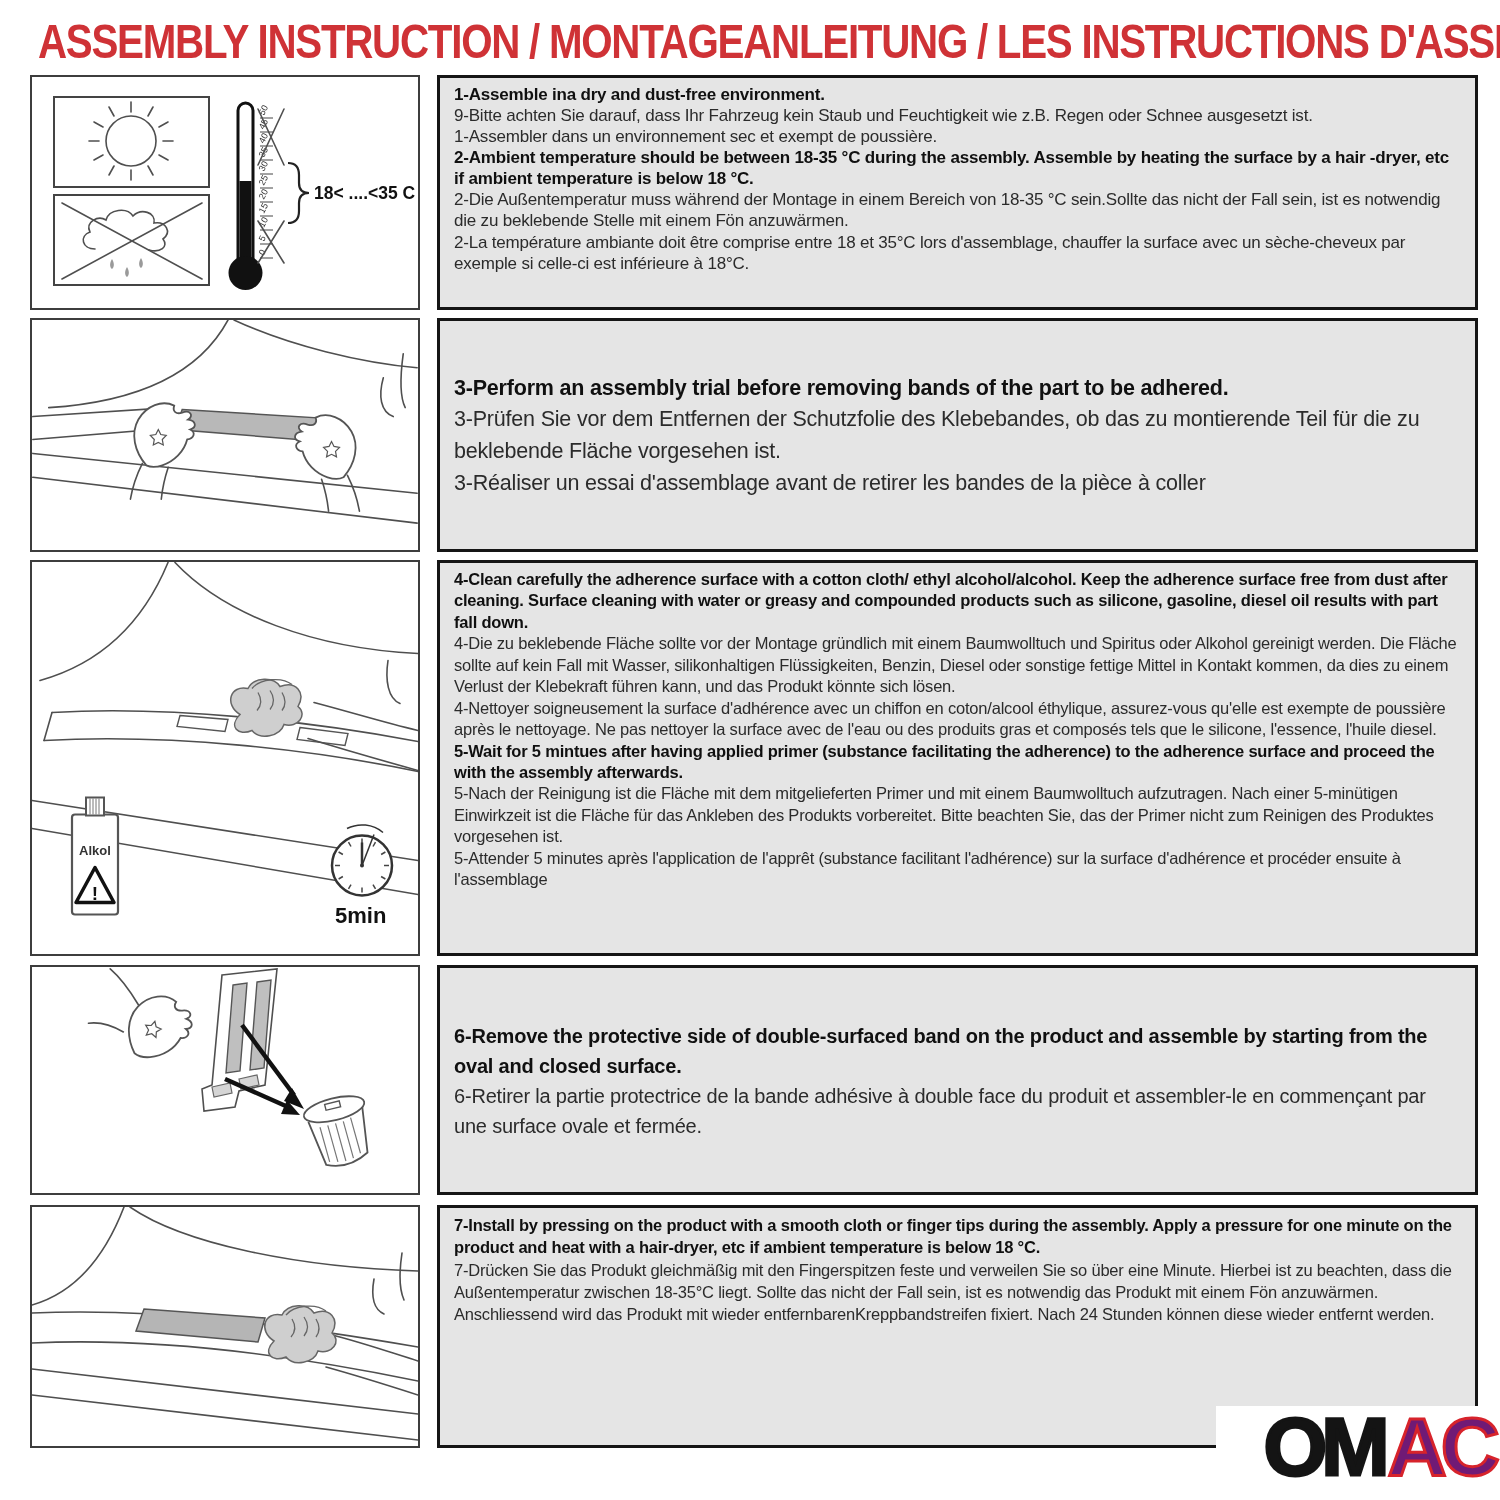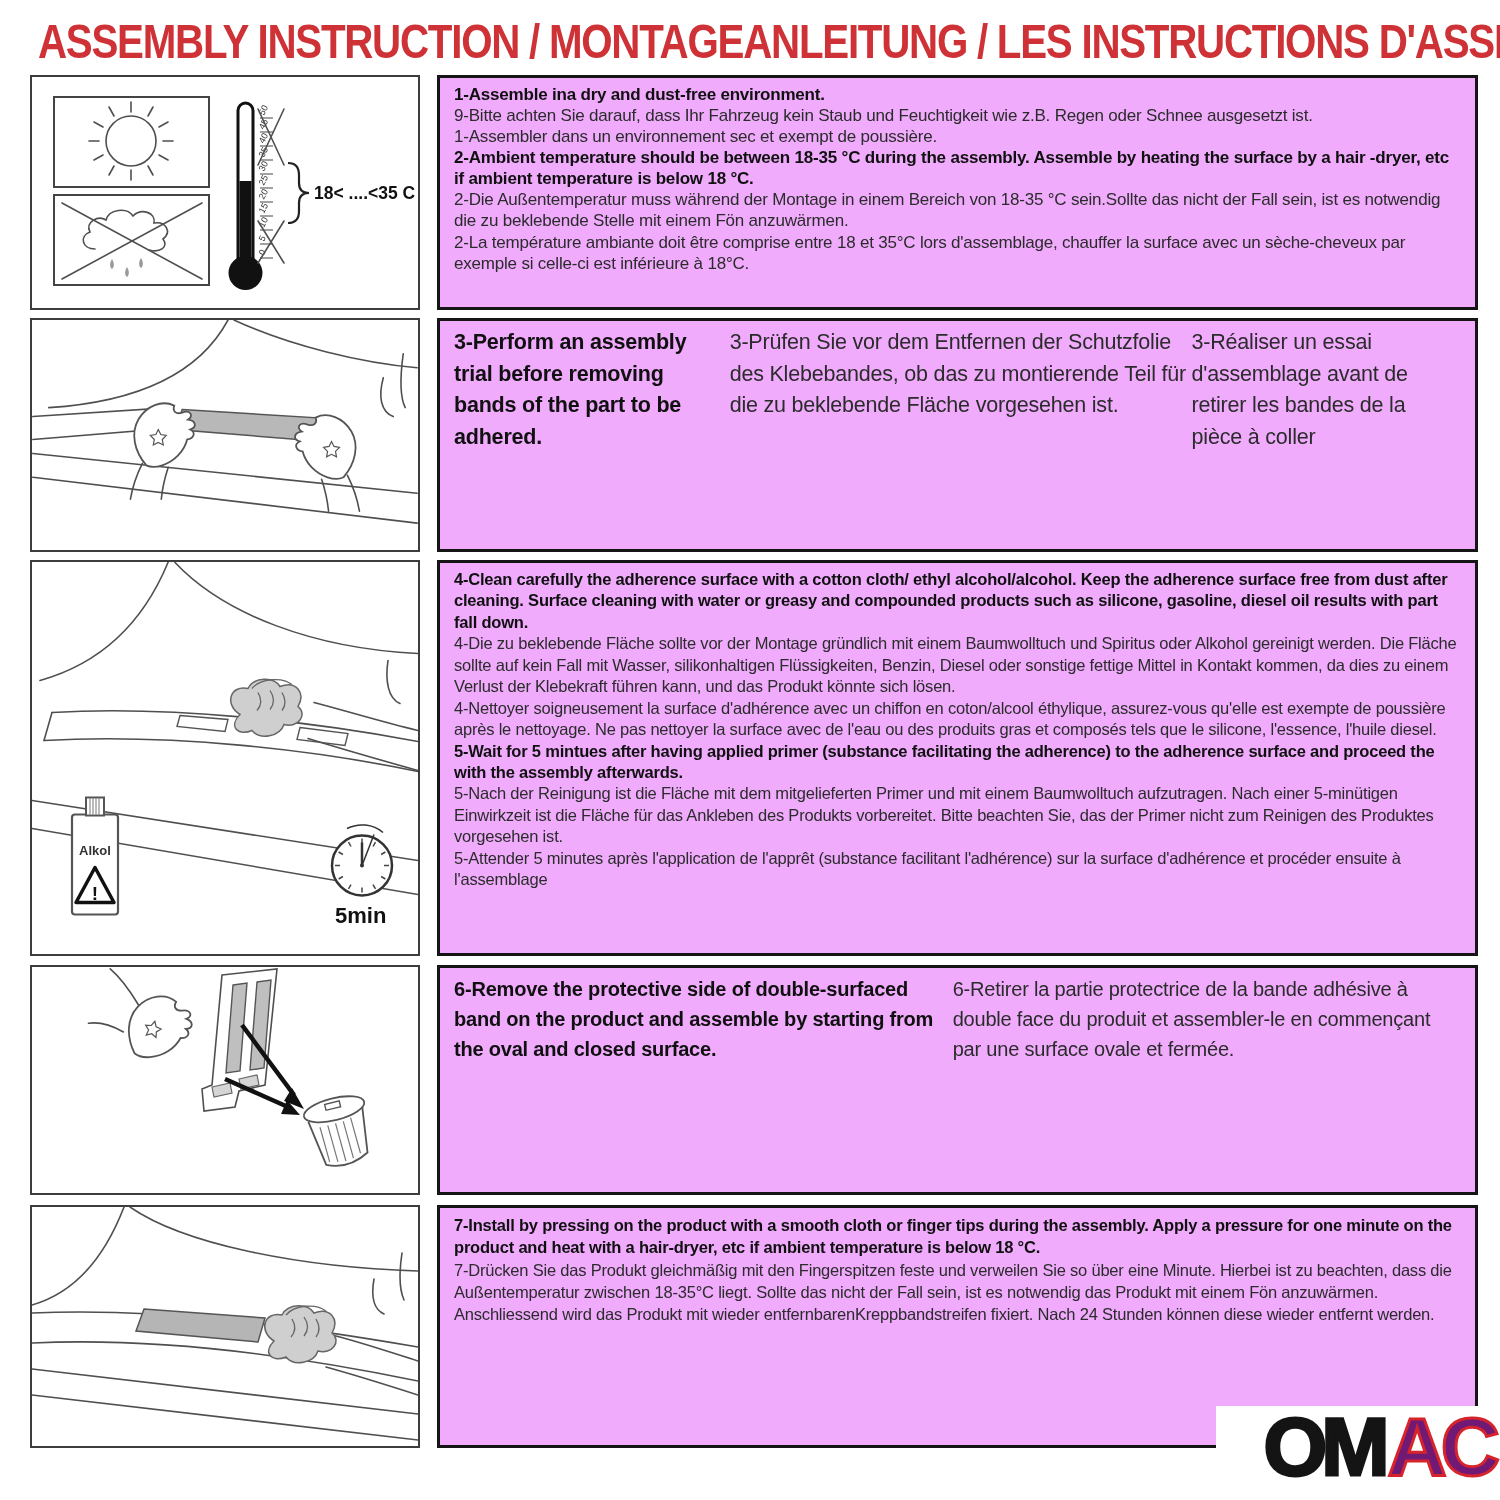--- a/index.html
+++ b/index.html
@@ -6,23 +6,23 @@
   .page{position:relative;width:1500px;height:1500px;background:#fff;
         font-family:"Liberation Sans",sans-serif;overflow:hidden}
   .title{position:absolute;left:38px;top:14px;font-size:48px;font-weight:700;
          color:#cf3236;letter-spacing:-1.5px;white-space:nowrap;
          transform:scaleX(.84);transform-origin:0 50%}
   .row{position:absolute;left:30px;width:1448px}
   .ill{position:absolute;left:0;top:0;width:390px;height:100%;
        background:#fff;border:2px solid #3d3d3d;box-sizing:border-box}
   .ill svg{display:block;width:100%;height:100%}
   .txt{position:absolute;left:407px;top:0;width:1041px;height:100%;
-       box-sizing:border-box;border:3px solid #151515;background:#f0abfc;
+       box-sizing:border-box;border:3px solid #151515;background:#e5e5e5;
        padding:6px 16px 4px 14px}
-  .txt.center{display:flex;flex-direction:row;justify-content:center}
+  .txt.center{display:flex;flex-direction:column;justify-content:center}
   .txt p{margin:0;letter-spacing:-.2px}
   .b{font-weight:700;color:#101010}
   .r{font-weight:400;color:#2b2b2b}
   .gap{margin-top:19px}
   .s1 p{font-size:17px;line-height:1.24}
   .s2 p{font-size:21.5px;line-height:1.47}
   .s3 p{font-size:16.5px;line-height:1.3}
   .s4 p{font-size:20px;line-height:1.5}
   .s5 p{font-size:16.5px;line-height:1.35}
   .ln{stroke:#4f4f4f;stroke-width:1.6;fill:none;stroke-linecap:round}

